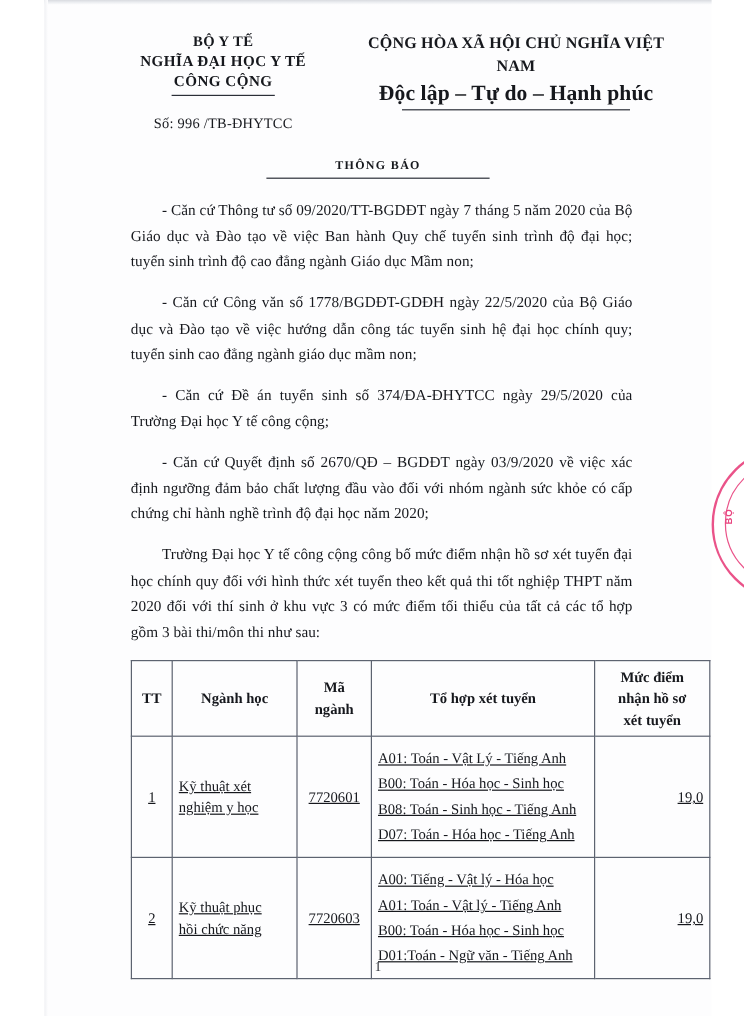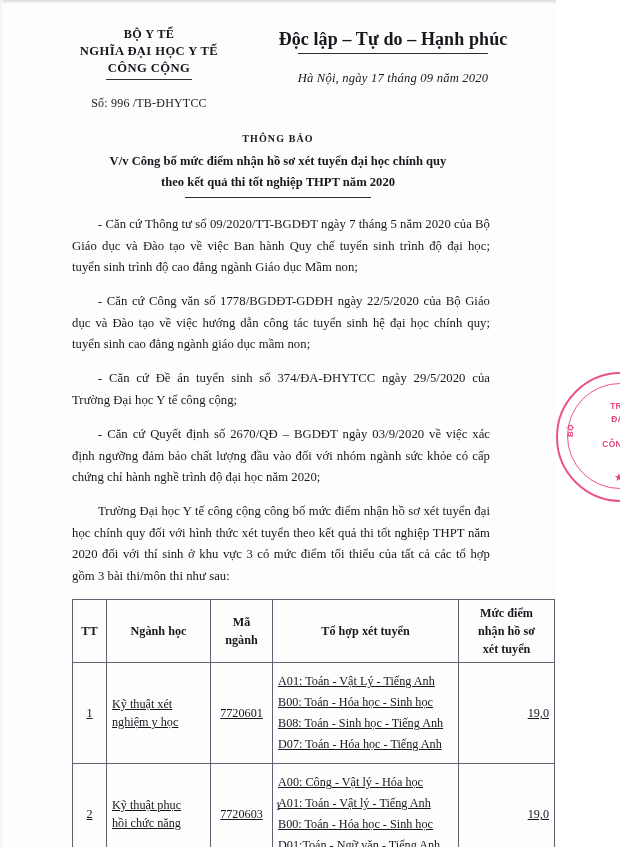--- a/index.html
+++ b/index.html
@@ -15,20 +15,21 @@
     color: #16181d;
     position: relative;
     overflow: hidden;
   }
   #page {
     position: relative;
     width: 556px;
     height: 847px;
     background: #fdfdfe;
     box-sizing: border-box;
+    margin-left: 37px;
   }
   
   .scan-top-edge {
     position: absolute;
     top: 0; left: 0; right: 0;
     height: 4px;
     background: linear-gradient(180deg,#d9dbe0 0%, #eef0f3 55%, #fdfdfe 100%);
     pointer-events: none;
   }
   .scan-left-edge {
@@ -262,33 +263,29 @@
 
     <div class="hdr-left">
       <div class="hdr-org-line l1">BỘ Y TẾ</div>
       <div class="hdr-org-line l2">NGHĨA ĐẠI HỌC Y TẾ</div>
       <div class="hdr-org-line l2">CÔNG CỘNG</div>
       <div class="hdr-org-underline"></div>
       <div class="hdr-number">Số:  996 /TB-ĐHYTCC</div>
     </div>
 
     <div class="hdr-right">
+      <div class="hdr-nation">CỘNG HÒA XÃ HỘI CHỦ NGHĨA VIỆT NAM</div>
       <div class="hdr-motto">Độc lập – Tự do – Hạnh phúc</div>
       <div class="hdr-motto-underline"></div>
-      <div class="hdr-place-date">Hà Nội, ngày 17 tháng 09 năm 2020</div>
     </div>
 
   </div>
 
   <div class="title-block">
     <div class="title-main">THÔNG BÁO</div>
-    <div class="title-sub">
-      <div>V/v Công bố mức điểm nhận hồ sơ xét tuyển đại học chính quy</div>
-      <div>theo kết quả thi tốt nghiệp THPT năm 2020</div>
-    </div>
     <div class="title-underline"></div>
   </div>
 
   <div class="body-block">
     <p class="para">- Căn cứ Thông tư số 09/2020/TT-BGDĐT ngày 7 tháng 5 năm 2020 của Bộ Giáo dục và Đào tạo về việc Ban hành Quy chế tuyển sinh trình độ đại học; tuyển sinh trình độ cao đẳng ngành Giáo dục Mầm non;</p>
     <p class="para">- Căn cứ Công văn số 1778/BGDĐT-GDĐH ngày 22/5/2020 của Bộ Giáo dục và Đào tạo về việc hướng dẫn công tác tuyển sinh hệ đại học chính quy; tuyển sinh cao đẳng ngành giáo dục mầm non;</p>
     <p class="para">- Căn cứ Đề án tuyển sinh số 374/ĐA-ĐHYTCC ngày 29/5/2020 của Trường Đại học Y tế công cộng;</p>
     <p class="para">- Căn cứ Quyết định số 2670/QĐ – BGDĐT ngày 03/9/2020 về việc xác định ngưỡng đảm bảo chất lượng đầu vào đối với nhóm ngành sức khỏe có cấp chứng chỉ hành nghề trình độ đại học năm 2020;</p>
     <p class="para">Trường Đại học Y tế công cộng công bố mức điểm nhận hồ sơ xét tuyển đại học chính quy đối với hình thức xét tuyển theo kết quả thi tốt nghiệp THPT năm 2020 đối với thí sinh ở khu vực 3 có mức điểm tối thiểu của tất cả các tổ hợp gồm 3 bài thi/môn thi như sau:</p>
   </div>
@@ -335,21 +332,21 @@
           <td class="c-score row-body">19,0</td>
         </tr>
         <tr>
           <td class="c-tt row-body">2</td>
           <td class="c-name row-body">
             <div>Kỹ thuật phục</div>
             <div>hồi chức năng</div>
           </td>
           <td class="c-code row-body">7720603</td>
           <td class="c-combo row-body">
-            <div class="combo-line">A00: Công -  Vật lý - Hóa học</div>
+            <div class="combo-line">A00: Tiếng -  Vật lý - Hóa học</div>
             <div class="combo-line">A01: Toán -  Vật lý -  Tiếng Anh</div>
             <div class="combo-line">B00: Toán - Hóa học -  Sinh học</div>
             <div class="combo-line">D01:Toán -  Ngữ văn - Tiếng Anh</div>
           </td>
           <td class="c-score row-body">19,0</td>
         </tr>
       </tbody>
     </table>
   </div>
 

